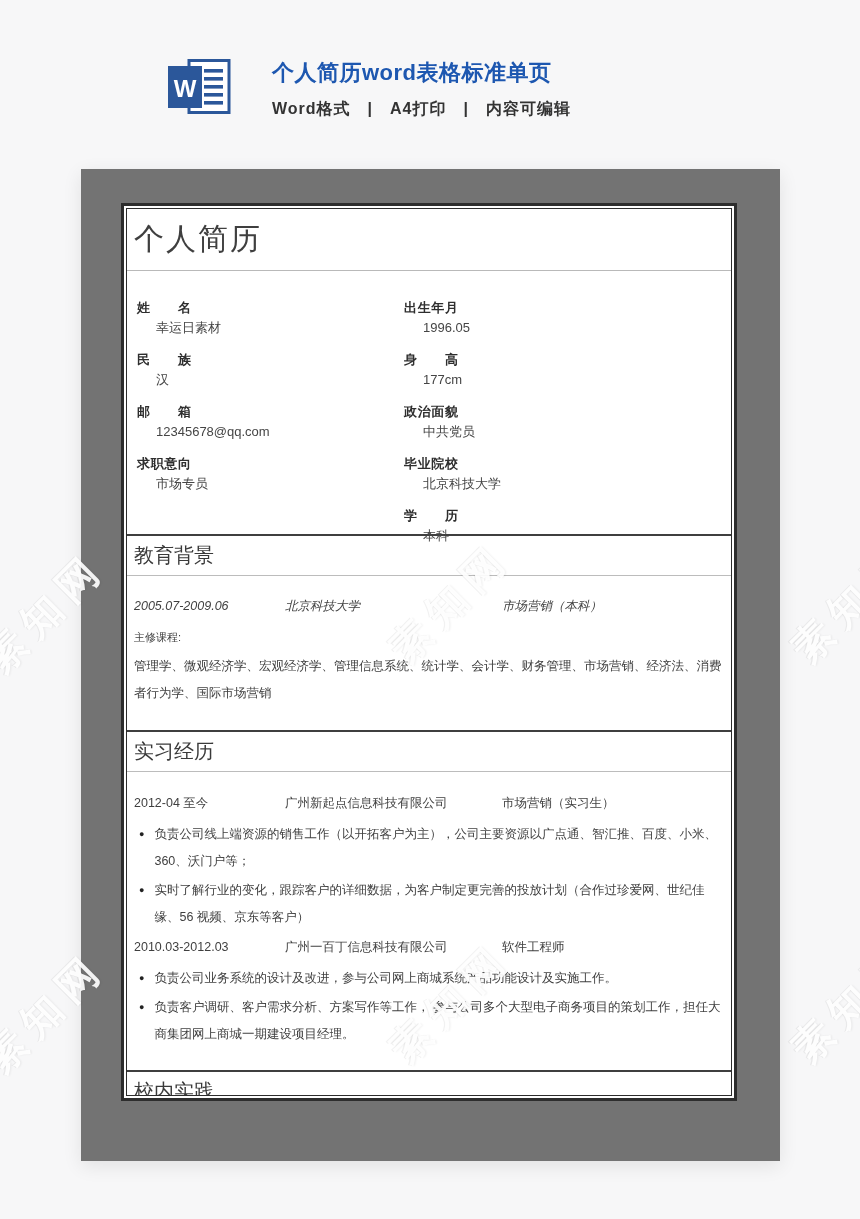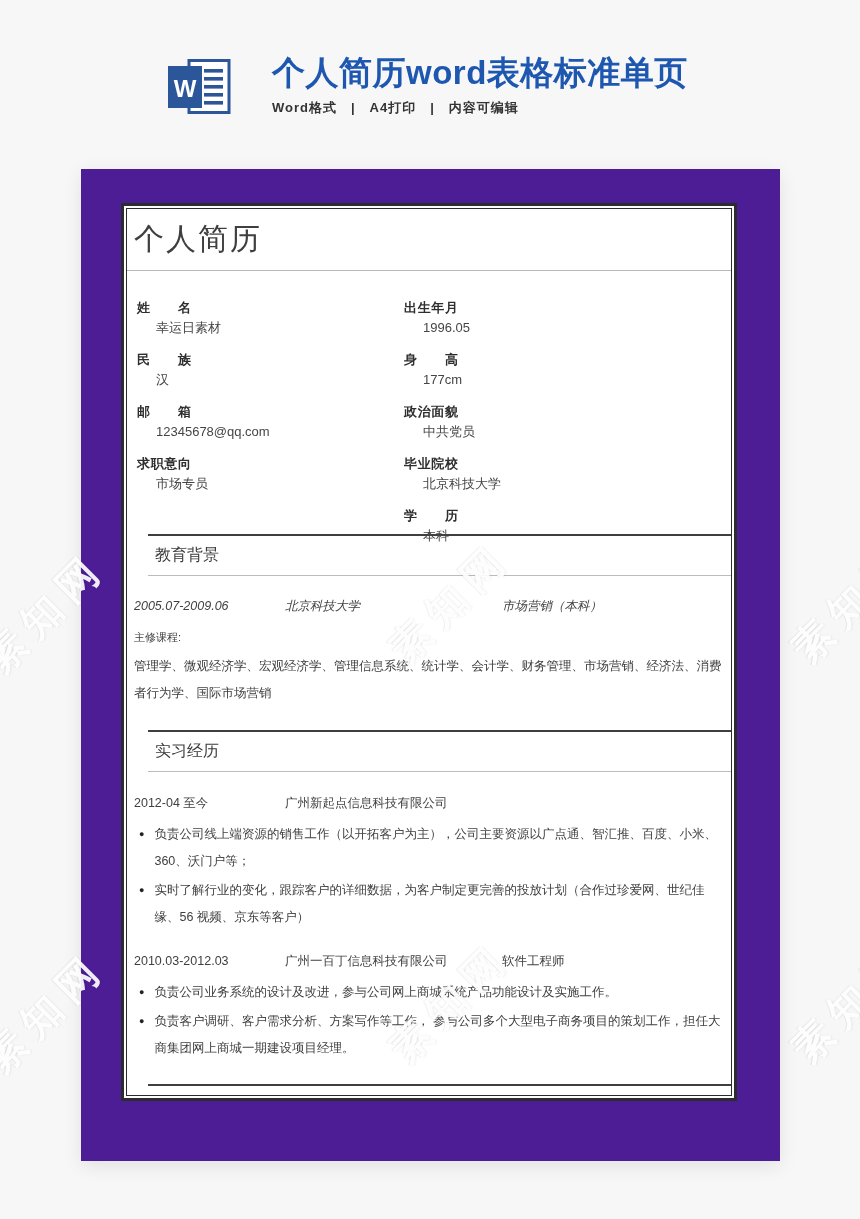--- a/index.html
+++ b/index.html
@@ -6,56 +6,56 @@
   body{
     width:860px;height:1219px;position:relative;overflow:hidden;
     background:#f7f7f8;
     font-family:"Liberation Sans","DejaVu Sans",sans-serif;
     color:#3a3a3a;
   }
   
   .header{position:absolute;left:168px;top:56px;display:flex;align-items:flex-start;}
   .word-icon{width:64px;height:58px;flex:0 0 auto;margin-top:2px;}
   .header-text{margin-left:40px;}
-  .header-title{font-size:33px;font-weight:bold;color:#1d57b0;line-height:34px;letter-spacing:.5px;}
-  .header-subtitle{margin-top:9px;font-size:13px;font-weight:bold;color:#333;letter-spacing:1px;}
+  .header-title{font-size:22px;font-weight:bold;color:#1d57b0;line-height:34px;letter-spacing:.5px;}
+  .header-subtitle{margin-top:9px;font-size:16px;font-weight:bold;color:#333;letter-spacing:1px;text-align:right;}
   
-  .card{position:absolute;left:81px;top:169px;width:699px;height:992px;background:#4c1d95;
+  .card{position:absolute;left:81px;top:169px;width:699px;height:992px;background:#737373;
         box-shadow:0 5px 18px rgba(0,0,0,.09);}
   
   .resume{position:absolute;left:40px;top:34px;width:616px;height:898px;
           border:3px solid #2d2d2d;padding:2px;box-sizing:border-box;background:#fff;}
   .resume-inner{width:100%;height:100%;border:1px solid #2d2d2d;box-sizing:border-box;
                 overflow:hidden;position:relative;background:#fff;}
   .resume-title{padding:10px 6px 11px 7px;font-size:30px;line-height:40px;font-weight:400;
                 color:#3f3f3f;letter-spacing:2px;border-bottom:1px solid #b9b9b9;}
   
   .info{position:relative;padding:27px 0 28px 0;}
   .info-col{position:absolute;top:27px;}
   .info-col-left{left:10px;position:relative;top:0;}
   .info-col-right{left:277px;}
   .info-row{display:flex;line-height:20px;margin-bottom:12px;font-size:13px;white-space:nowrap;flex-direction:column;}
   .info-label{display:inline-block;width:54px;font-weight:bold;color:#2e2e2e;
               text-align:justify;text-align-last:justify;}
   .info-value{margin-left:19px;color:#454545;}
   
   .section-header{border-top:2px solid #3f3f3f;border-bottom:1px solid #bcbcbc;
-                  padding:8px 6px 9px 7px;font-size:16px;line-height:22px;color:#3a3a3a;margin-left:21px;}
+                  padding:8px 6px 9px 7px;font-size:20px;line-height:22px;color:#3a3a3a;}
   .row{display:flex;font-size:12.5px;line-height:20px;padding:0 6px 0 7px;color:#3f3f3f;}
   .r-c1{width:151px;flex:0 0 auto;}
   .r-c2{width:217px;flex:0 0 auto;}
   .r-c3{flex:1;}
   .edu-row{margin-top:20px;font-style:italic;}
   .note-label{margin:13px 6px 0 7px;font-size:11px;line-height:17px;color:#3f3f3f;}
   .note-text{margin:7px 8px 23px 7px;font-size:12.5px;line-height:27px;color:#3f3f3f;}
   .exp-row1{margin-top:21px;}
   .bullets{margin-top:8px;}
   .bullet{display:flex;padding:0 8px 0 12px;font-size:12.5px;line-height:27px;color:#3f3f3f;margin-bottom:2px;}
   .bullet::before{content:"●";font-size:9px;line-height:27px;margin-right:10px;flex:0 0 auto;color:#222;}
-  .exp-row2{margin-top:20px;}
+  .exp-row2{margin-top:6px;}
   .bullets-last{margin-bottom:22px;}
   
   .wm{position:absolute;width:180px;text-align:center;transform:rotate(-45deg);
       font-size:40px;font-weight:bold;letter-spacing:10px;pointer-events:none;
       color:rgba(255,255,255,.92);
       text-shadow:-1px -1px 0 rgba(0,0,0,.055),1px 1px 2px rgba(0,0,0,.05);
       z-index:5;}
 </style>
 </head>
 <body>
@@ -139,20 +139,21 @@
         <div class="note-label">主修课程:</div>
         <div class="note-text">管理学、微观经济学、宏观经济学、管理信息系统、统计学、会计学、财务管理、市场营销、经济法、消费者行为学、国际市场营销</div>
       </div>
 
       <div class="section">
         <div class="section-header">实习经历</div>
 
         <div class="row exp-row1">
           <span class="r-c1">2012-04 至今</span>
           <span class="r-c2">广州新起点信息科技有限公司</span>
+          <span class="r-c3">市场营销（实习生）</span>
         </div>
         <div class="bullets">
           <div class="bullet">负责公司线上端资源的销售工作（以开拓客户为主），公司主要资源以广点通、智汇推、百度、小米、360、沃门户等；</div>
           <div class="bullet">实时了解行业的变化，跟踪客户的详细数据，为客户制定更完善的投放计划（合作过珍爱网、世纪佳缘、56 视频、京东等客户）</div>
         </div>
 
         <div class="row exp-row2">
           <span class="r-c1">2010.03-2012.03</span>
           <span class="r-c2">广州一百丁信息科技有限公司</span>
           <span class="r-c3">软件工程师</span>

